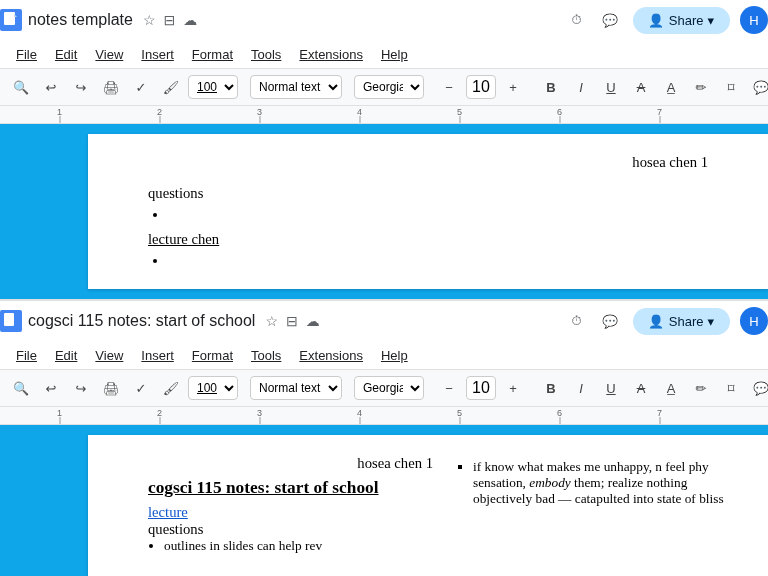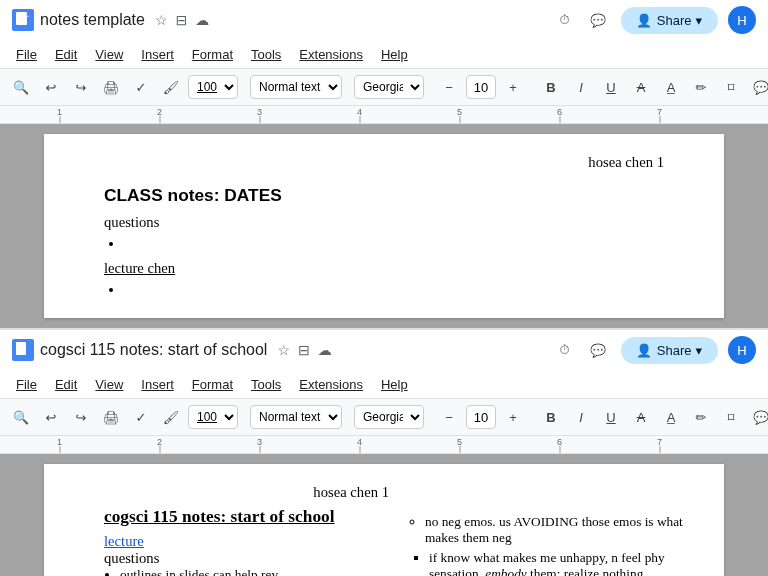--- a/index.html
+++ b/index.html
@@ -8,21 +8,21 @@
     
     .window {
       background: #fff;
       width: 768px;
       position: relative;
     }
 
     .title-bar {
       display: flex;
       align-items: center;
-      padding: 4px 12px;
+      padding: 4px 0;
       background: #fff;
       height: 40px;
       gap: 6px;
     }
     .doc-icon {
       width: 22px; height: 22px;
       background: #4285f4;
       border-radius: 2px;
       display: flex; align-items: center; justify-content: center;
       color: white; font-size: 10px; font-weight: bold; flex-shrink: 0;
@@ -78,34 +78,34 @@
       background: #fff; font-size: 12px; cursor: pointer; height: 24px;
     }
     .toolbar-divider {
       width: 1px; height: 20px; background: #e0e0e0; margin: 0 2px;
     }
     .zoom-select { width: 50px; text-decoration: underline; }
     .style-select { width: 100px; }
     .font-select { width: 70px; }
     .font-size-input {
       width: 30px; border: 1px solid #ccc; border-radius: 4px;
-      text-align: center; height: 24px; font-size: 13px;
+      text-align: center; height: 24px; font-size: 16px;
     }
     .bold { font-weight: bold; }
     .italic { font-style: italic; }
 
     .ruler {
       height: 18px; background: #f8f9fa; border-bottom: 1px solid #e0e0e0;
       position: relative; overflow: hidden;
     }
 
     .doc-area {
-      background: #a3a3a3;
+      background: #0ea5e9;
       padding: 10px 0;
-      display: flex; justify-content: center;
+      display: flex; justify-content: flex-end;
     }
     .doc-page {
       background: #fff;
       width: 680px;
       min-height: 150px;
       box-shadow: 0 1px 3px rgba(0,0,0,0.2);
       padding: 20px 60px;
       position: relative;
       font-family: Georgia, serif;
       font-size: 11pt;
@@ -249,21 +249,20 @@
       <text x="457" y="9" font-size="9" fill="#666">5</text>
       <text x="557" y="9" font-size="9" fill="#666">6</text>
       <text x="657" y="9" font-size="9" fill="#666">7</text>
     </svg>
   </div>
 
   <div class="doc-area">
     <div class="doc-page">
       <div class="page-right-text">hosea chen 1</div>
       <div style="height:14px"></div>
-      <div class="doc-title">CLASS notes: DATES</div>
       <div class="doc-label">questions</div>
       <ul class="bullet-list">
         <li></li>
       </ul>
       <div style="height:8px"></div>
       <div class="underline-text doc-label">lecture chen</div>
       <ul class="bullet-list">
         <li></li>
       </ul>
     </div>
@@ -372,23 +371,20 @@
         <div><a href="#" class="slides-link">lecture</a></div>
         <div>questions</div>
         <ul class="left-bullet">
           <li>outlines in slides can help rev</li>
 
         </ul>
 
       </div>
 
       <div class="doc-right">
-        <ul style="list-style:circle; padding-left:16px; margin-top:30px;">
-          <li>no neg emos. us AVOIDING those emos is what makes them neg</li>
-        </ul>
         <ul style="list-style:square; padding-left:20px; margin-top:4px;">
           <li>
             if know what makes me unhappy, n feel phy sensation, <em class="em-text">embody</em> them; realize nothing objectively bad — catapulted into state of bliss
           </li>
         </ul>
 
       </div>
     </div>
   </div>
 </div>

